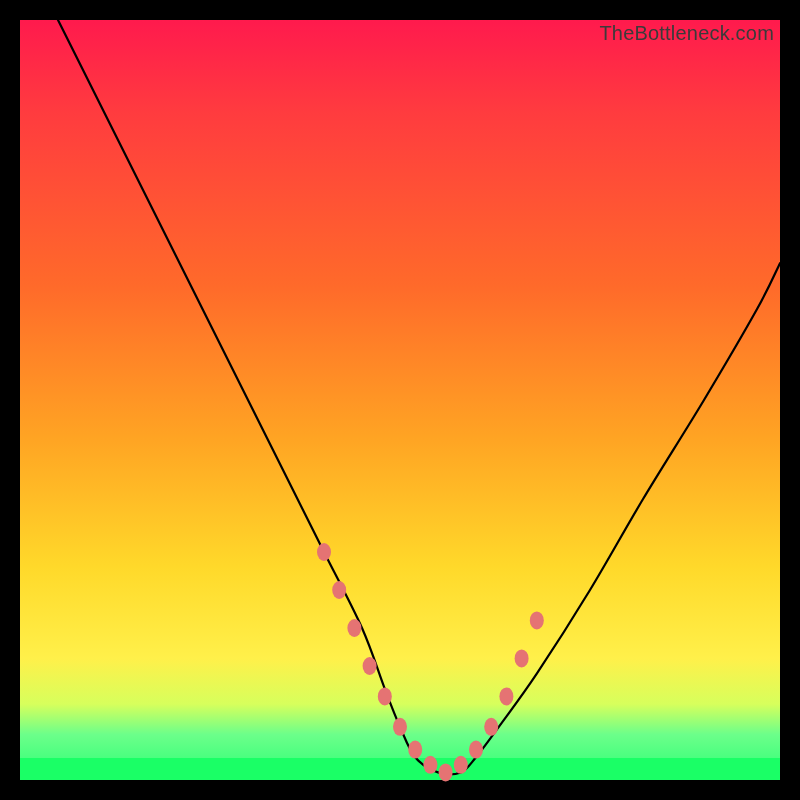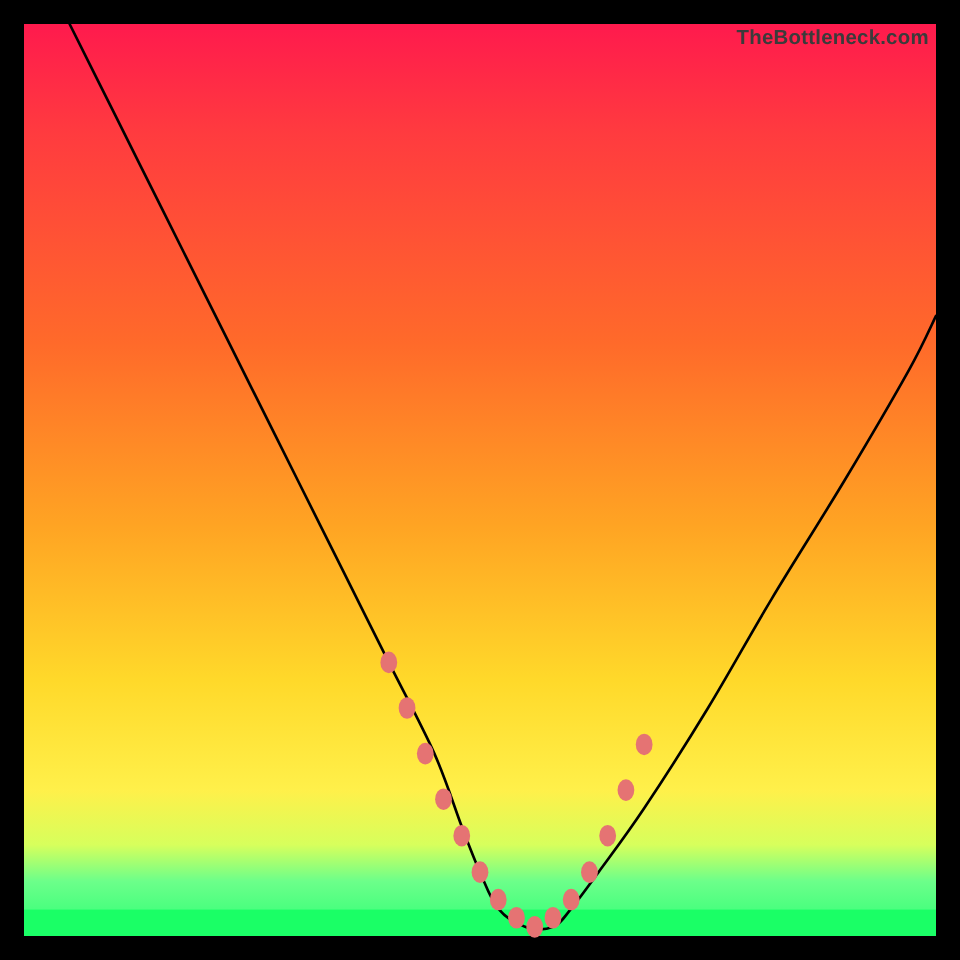--- a/index.html
+++ b/index.html
@@ -44,22 +44,22 @@
     right: 0;
     bottom: 0;
     height: 22px;
     background: #1aff66;
   }
   .watermark {
     position: absolute;
     top: 2px;
     right: 6px;
     color: #3b3b3b;
-    font-size: 17px;
-    font-weight: 700;
+    font-size: 20px;
+    font-weight: 400;
     letter-spacing: 0.2px;
     user-select: none;
     pointer-events: none;
   }
   svg.curve {
     position: absolute;
     left: 0;
     top: 0;
     width: 760px;
     height: 760px;

